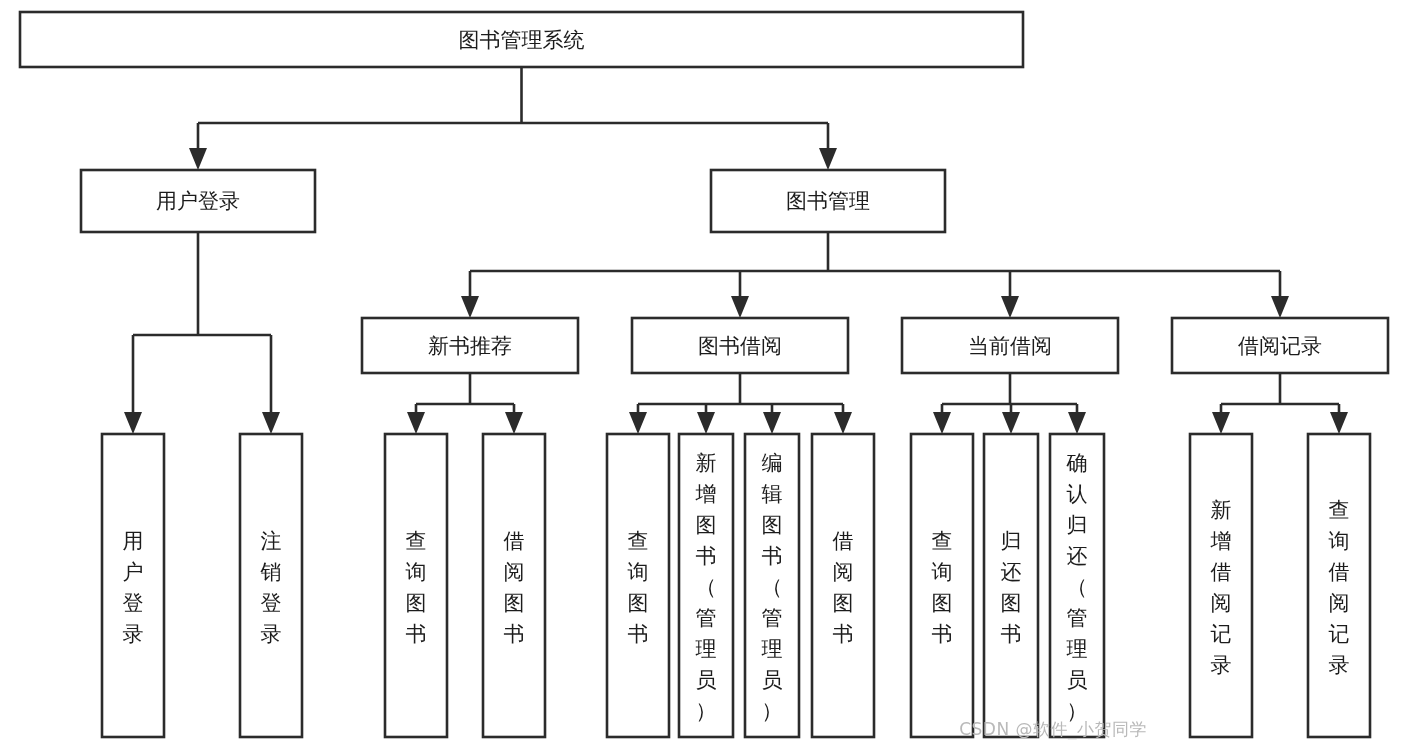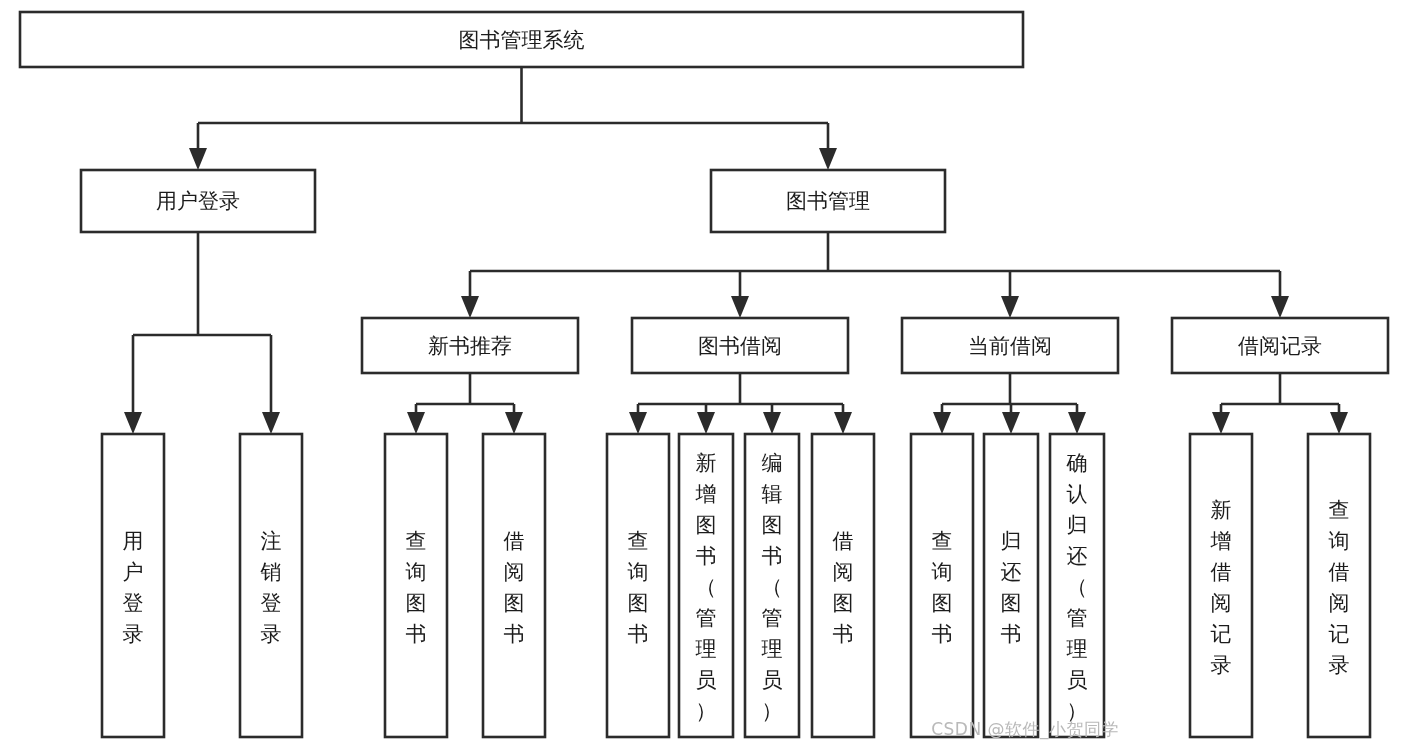--- a/index.html
+++ b/index.html
@@ -51,21 +51,21 @@
     dominant-baseline: middle;
   }
   .node-label-v {
     font-family: "DejaVu Sans", "Liberation Sans", sans-serif;
     font-size: 21px;
     fill: #1c1c1c;
     text-anchor: middle;
   }
   .watermark {
     position: absolute;
-    right: 28px;
+    right: 0;
     bottom: 6px;
     font-family: "DejaVu Sans", "Liberation Sans", sans-serif;
     font-size: 17px;
     color: #b9b9b9;
     letter-spacing: 0.5px;
     white-space: nowrap;
     user-select: none;
   }
 </style>
 </head>

